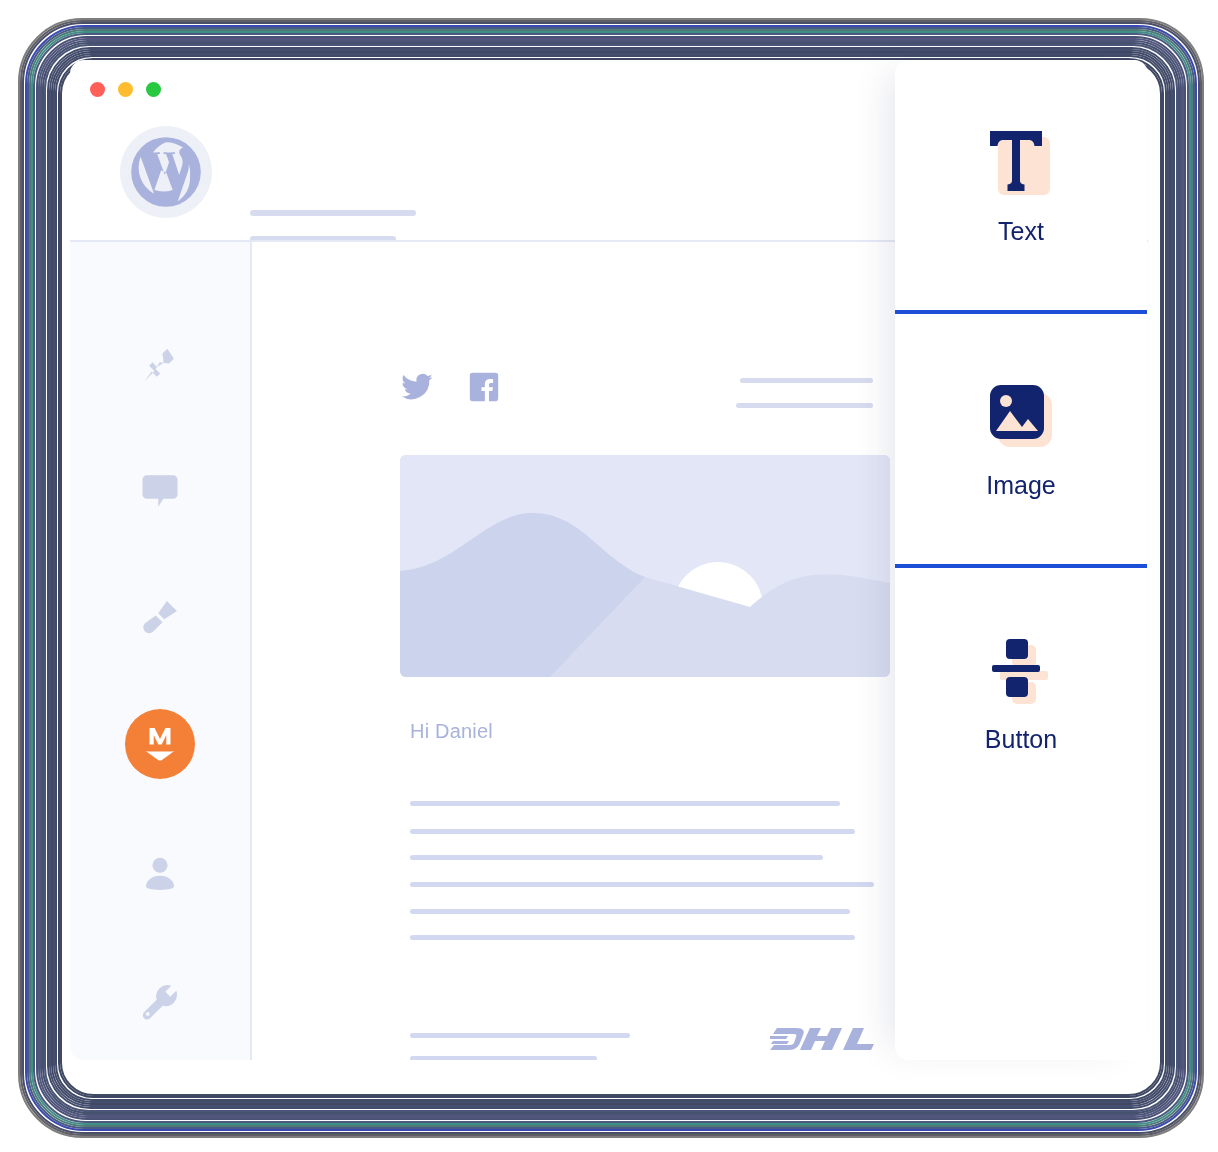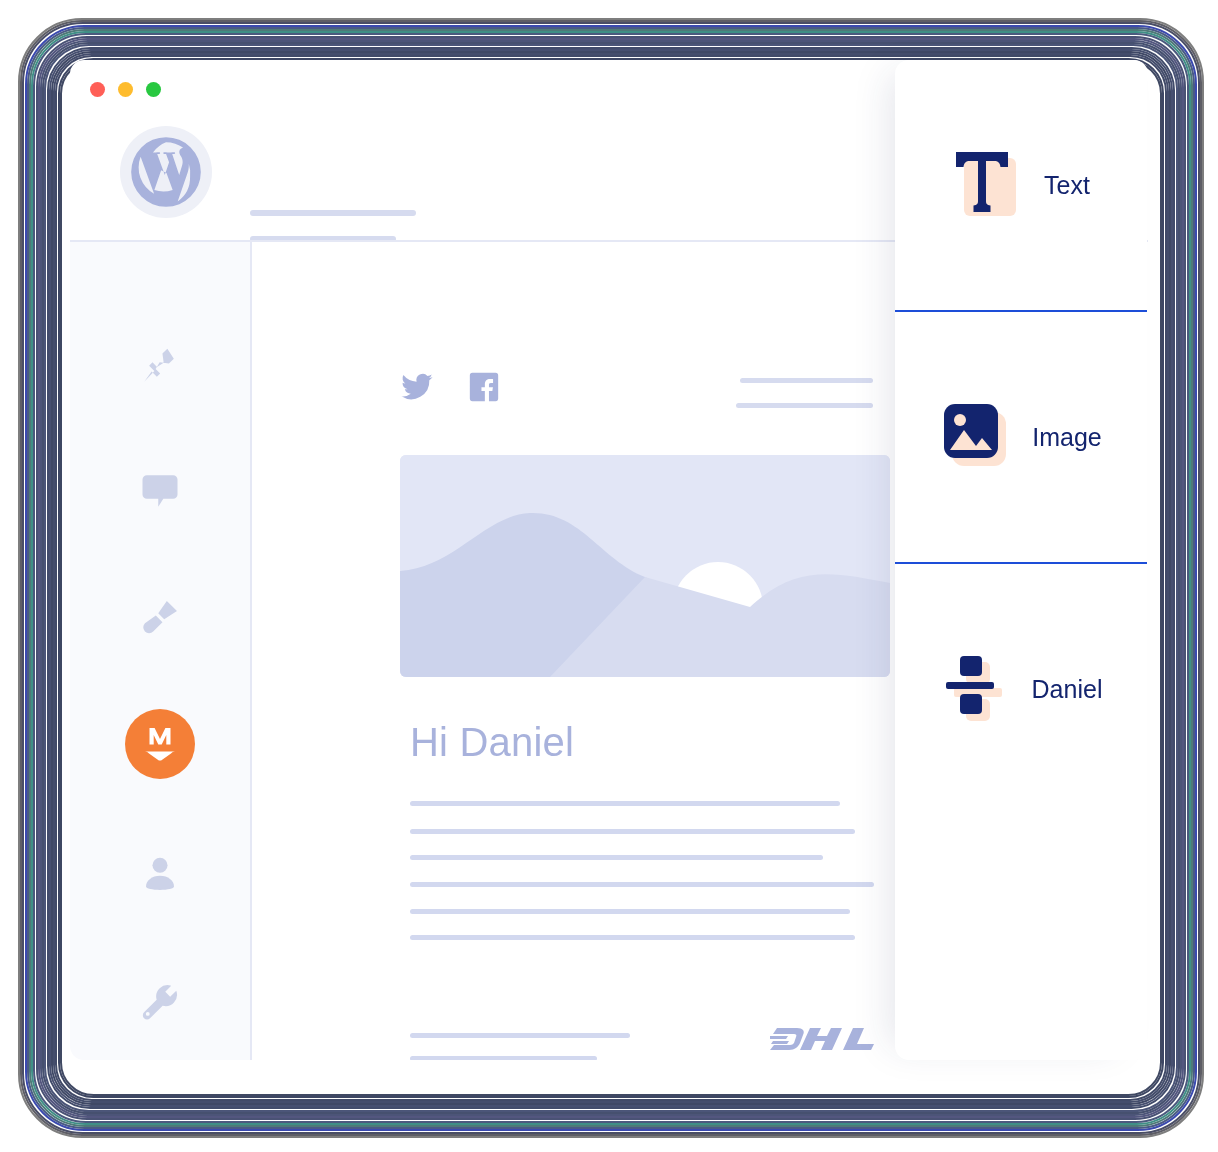--- a/index.html
+++ b/index.html
@@ -60,21 +60,21 @@
   #social-row{position:absolute;left:148px;top:128px;display:flex;gap:33px;align-items:center;}
   #social-row svg{width:34px;height:34px;fill:#a8b2dc;}
   .top-bar{position:absolute;background:#d6dbef;border-radius:3px;height:5px;}
   .top-bar.t0{left:488px;top:136px;width:133px;}
   .top-bar.t1{left:484px;top:161px;width:137px;}
 
   #hero-image{position:absolute;left:148px;top:213px;width:490px;height:222px;
     background:#e2e6f6;border-radius:6px;overflow:hidden;}
   #hero-image svg{display:block;width:100%;height:100%;}
 
-  #greeting{position:absolute;left:158px;top:478px;font-size:40px;color:#a8b2dc;
+  #greeting{position:absolute;left:158px;top:478px;font-size:20px;color:#a8b2dc;
     letter-spacing:.2px;}
 
   .body-line{position:absolute;left:158px;background:#d2d8ef;border-radius:3px;height:5px;}
   .body-line.l0{top:559px;width:430px;}
   .body-line.l1{top:587px;width:445px;}
   .body-line.l2{top:613px;width:413px;}
   .body-line.l3{top:640px;width:464px;}
   .body-line.l4{top:667px;width:440px;}
   .body-line.l5{top:693px;width:445px;}
 
@@ -82,23 +82,23 @@
   .foot-line.f0{top:791px;width:220px;}
   .foot-line.f1{top:814px;width:187px;}
 
   #dhl-logo{position:absolute;left:518px;top:782px;width:112px;height:30px;}
   #dhl-logo svg{width:100%;height:100%;}
 
   
   #blocks-panel{position:absolute;left:895px;top:60px;width:252px;height:1000px;
     background:#ffffff;border-radius:14px;
     box-shadow:-18px 0 36px -14px rgba(40,48,90,.13);}
-  .block-item{position:relative;height:250px;display:flex;
+  .block-item{position:relative;height:250px;display:flex;flex-direction:column;
     align-items:center;justify-content:center;gap:14px;}
-  .block-item + .block-item{border-top:2px solid #1d4ed8;}
+  .block-item + .block-item{border-top:4px solid #1d4ed8;}
   .block-icon{position:relative;width:78px;height:78px;}
   .block-icon svg{position:absolute;left:0;top:0;width:78px;height:78px;}
   .block-label{position:relative;font-size:25px;color:#13246e;line-height:1;padding:2px 4px;}
   .block-label::before{content:"";position:absolute;left:6px;right:-4px;top:8px;bottom:-6px;
     background:#fde3d3;border-radius:2px;z-index:-1;}
 </style>
 </head>
 <body>
 
 <div id="frame-rings">
@@ -264,15 +264,15 @@
     <span class="block-icon">
       <svg viewBox="0 0 78 78" aria-hidden="true">
         <rect x="30" y="12" width="24" height="22" rx="5" fill="#fde3d3"></rect>
         <rect x="18" y="38" width="48" height="9" rx="2" fill="#fde3d3"></rect>
         <rect x="30" y="49" width="24" height="22" rx="5" fill="#fde3d3"></rect>
         <rect x="24" y="6" width="22" height="20" rx="4" fill="#13246e"></rect>
         <rect x="10" y="32" width="48" height="7" rx="2" fill="#13246e"></rect>
         <rect x="24" y="44" width="22" height="20" rx="4" fill="#13246e"></rect>
       </svg>
     </span>
-    <span class="block-label">Daniel</span>
+    <span class="block-label">Button</span>
   </div>
 </div>
 
 </body></html>

